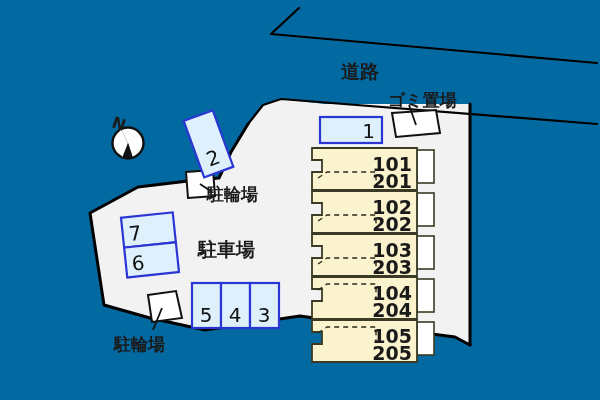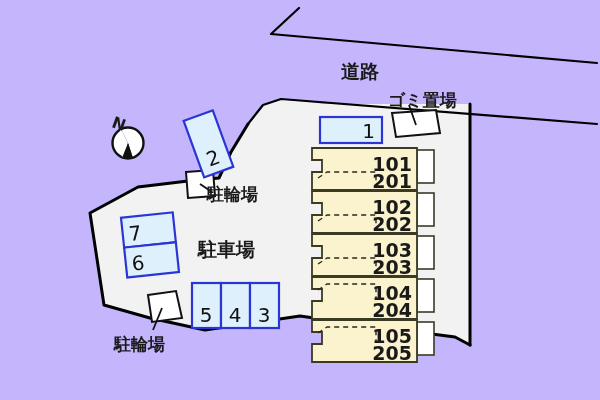--- a/index.html
+++ b/index.html
@@ -8,21 +8,21 @@
     padding: 0;
     background: #ffffff;
   }
   body {
     font-family: "DejaVu Sans", "Liberation Sans", sans-serif;
   }
   #plan-root {
     position: relative;
     width: 600px;
     height: 400px;
-    background: #c4b5fd;
+    background: #0369a1;
     overflow: hidden;
   }
   #plan-svg {
     position: absolute;
     left: 0;
     top: 0;
     width: 600px;
     height: 400px;
     display: block;
   }

